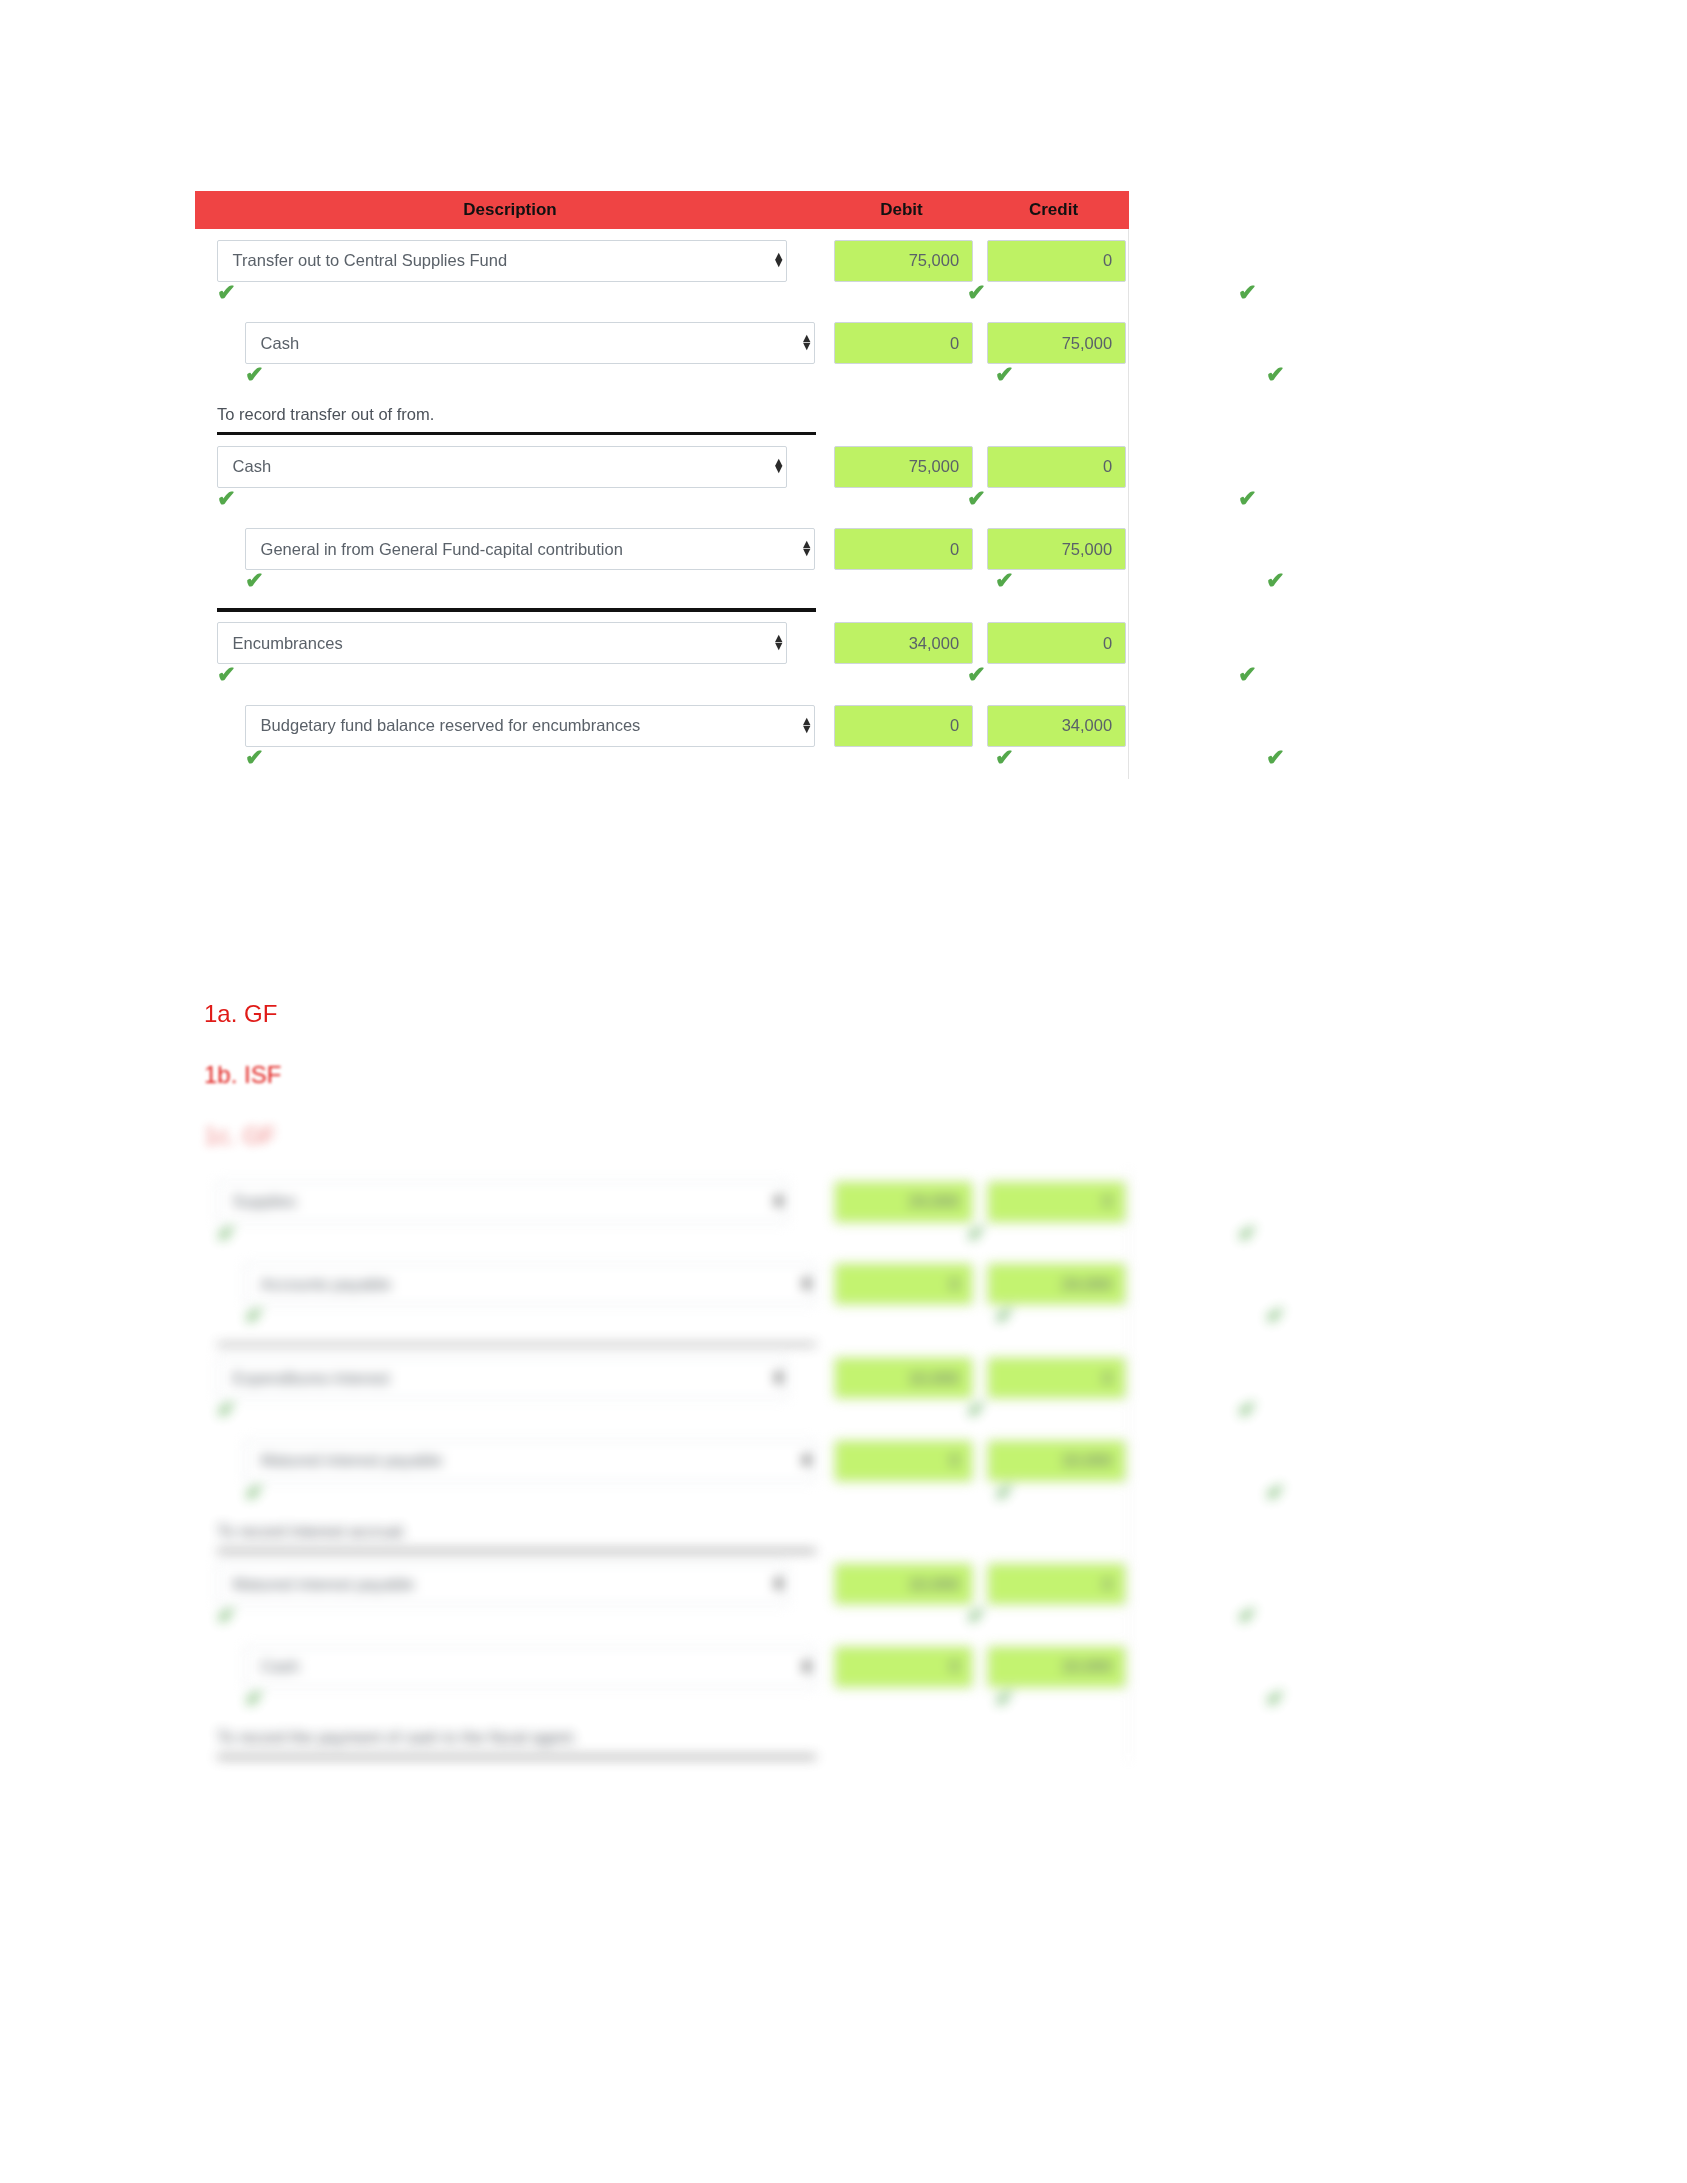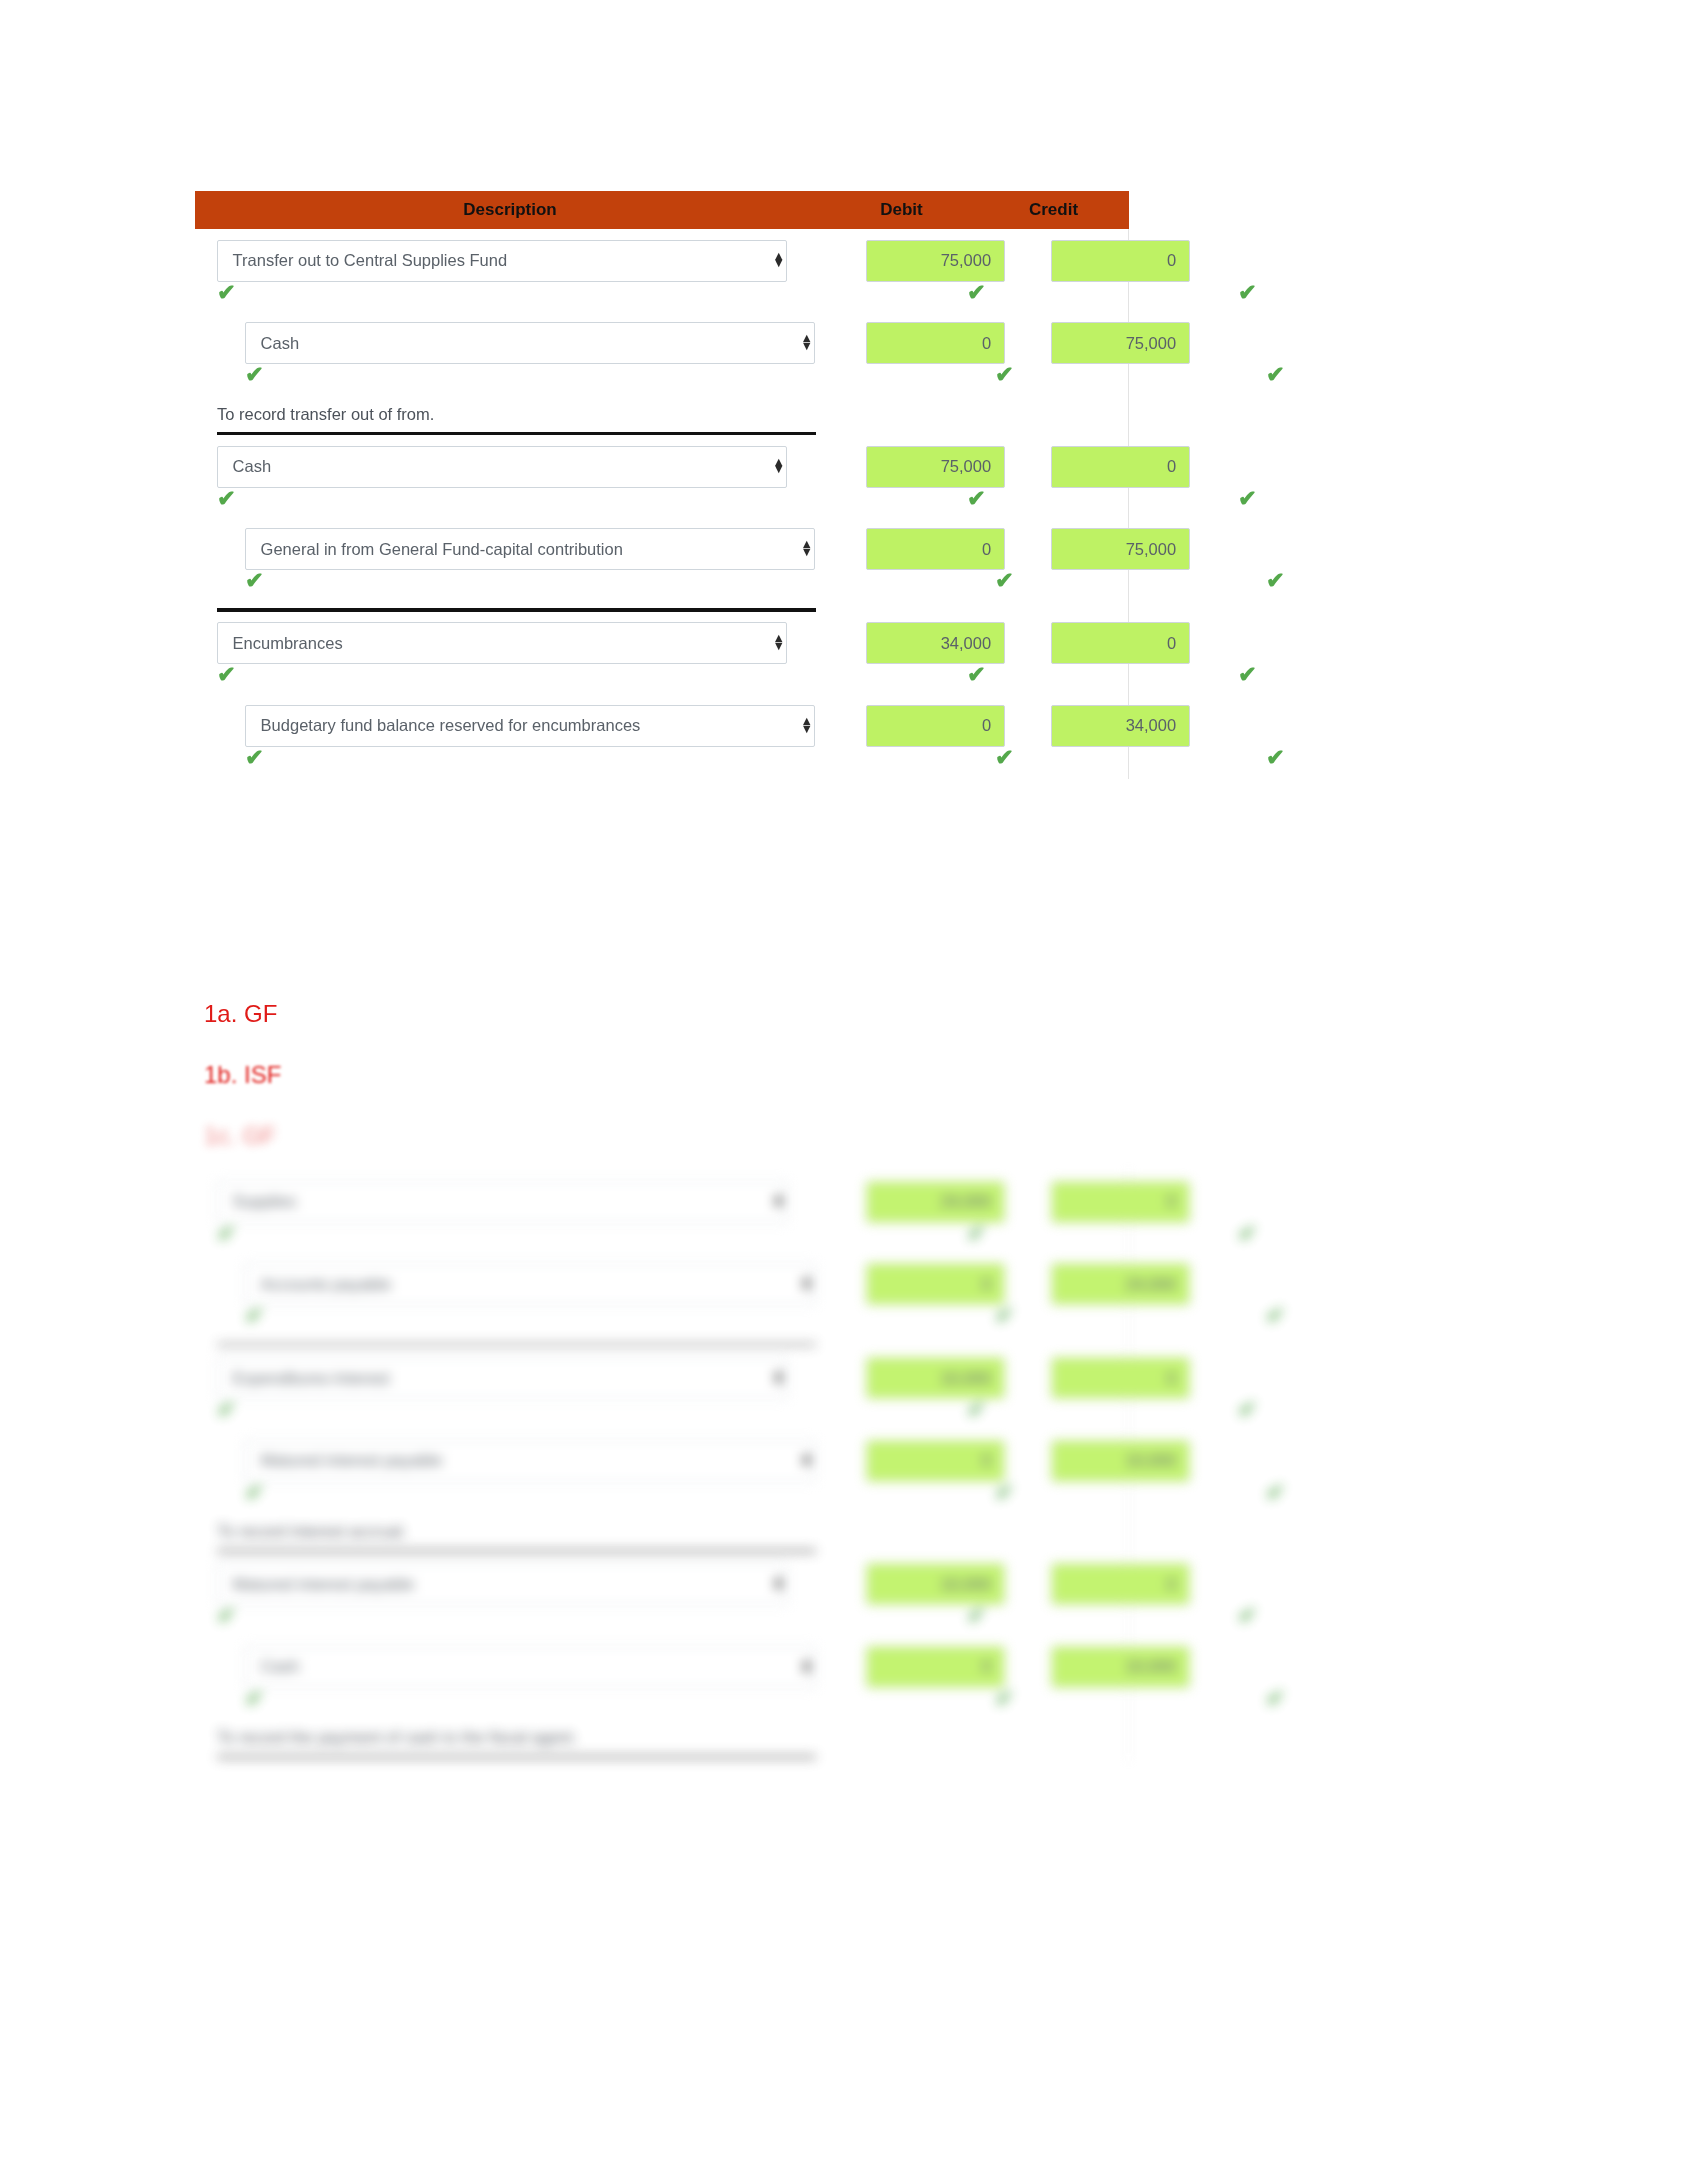--- a/index.html
+++ b/index.html
@@ -31,21 +31,21 @@
     width: 934px;
   }
   .journal.blurred {
     top: 1170px;
     filter: blur(6px);
     opacity: .92;
   }
 
   .jt-head {
     display: flex;
-    background: #c2410c;
+    background: #ef4444;
     height: 38px;
     align-items: center;
   }
 
   .col-desc  { width: 630px; flex: none; }
   .col-debit { width: 153px; flex: none; }
   .col-credit{ width: 151px; flex: none; }
 
   .jt-head .col-desc {
     text-align: center;
@@ -63,21 +63,20 @@
 
   .jt-body {
     border-right: 1.3px solid #e3e3e3;
     padding-bottom: 2.6px;
   }
 
   .jrow {
     display: flex;
     align-items: flex-start;
     padding-top: 10.6px;
-    gap: 32px;
   }
 
   .cell-desc { width: 630px; flex: none; }
   .cell-num  { width: 153px; flex: none; display: flex; justify-content: flex-start; }
   .cell-num.credit { width: 151px; }
 
   .sel-wrap { position: relative; }
   .sel {
     box-sizing: border-box;
     height: 42px;

